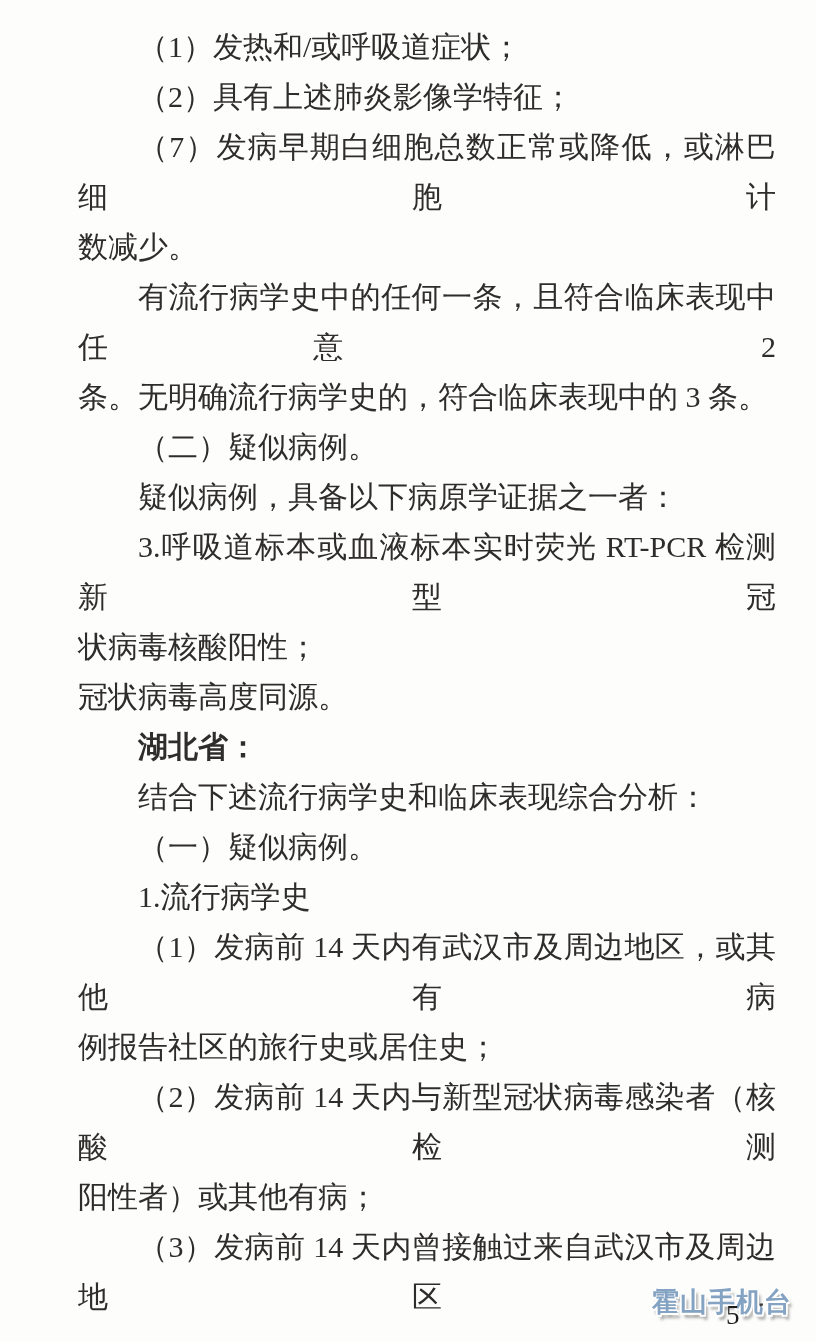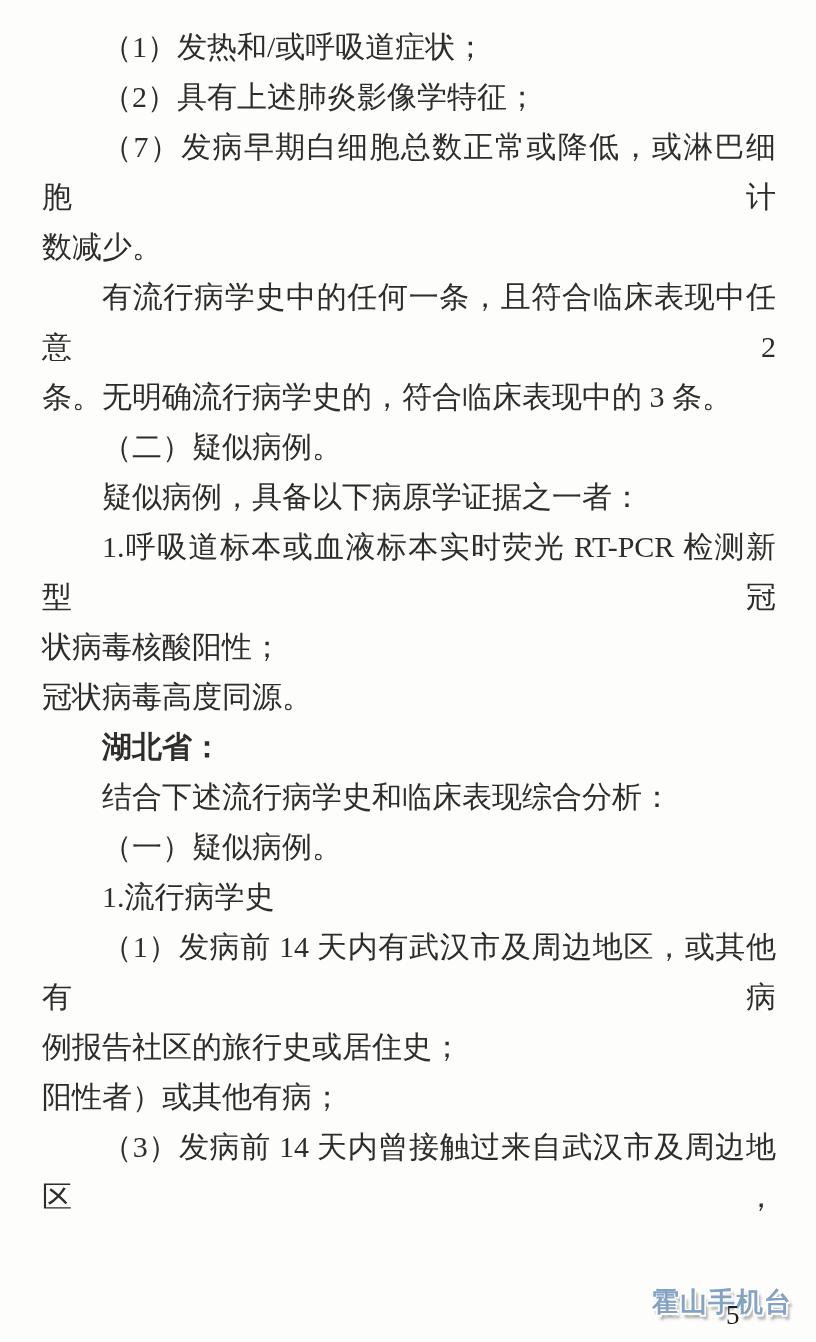--- a/index.html
+++ b/index.html
@@ -12,21 +12,21 @@
     color: #2e2d2b;
   }
   .page { position: absolute; inset: 0; }
   .text-block {
     position: absolute;
     left: 42px; top: 22px;
     width: 734px;
     font-size: 30px;
     line-height: 50px;
   }
-  .line { min-height: 50px; white-space: nowrap; }
+  .line { min-height: 50px; white-space: nowrap; margin-left: 36px; }
   .indent { text-indent: 60px; }
   .full {
     white-space: normal;
     text-align: justify;
     text-align-last: justify;
     text-justify: inter-character;
   }
   .bold { font-weight: bold; }
   .watermark {
     position: absolute;
@@ -58,29 +58,30 @@
 <div class="page">
   <div class="text-block">
     <div class="line indent">（1）发热和/或呼吸道症状；</div>
     <div class="line indent">（2）具有上述肺炎影像学特征；</div>
     <div class="line indent full">（7）发病早期白细胞总数正常或降低，或淋巴细胞计</div>
     <div class="line">数减少。</div>
     <div class="line indent full">有流行病学史中的任何一条，且符合临床表现中任意 2</div>
     <div class="line">条。无明确流行病学史的，符合临床表现中的 3 条。</div>
     <div class="line indent">（二）疑似病例。</div>
     <div class="line indent">疑似病例，具备以下病原学证据之一者：</div>
-    <div class="line indent full">1.呼吸道标本或血液标本实时荧光 RT-PCR 检测新型冠</div>
+    <div class="line indent full">3.呼吸道标本或血液标本实时荧光 RT-PCR 检测新型冠</div>
     <div class="line">状病毒核酸阳性；</div>
     <div class="line">冠状病毒高度同源。</div>
     <div class="line indent bold">湖北省：</div>
     <div class="line indent">结合下述流行病学史和临床表现综合分析：</div>
     <div class="line indent">（一）疑似病例。</div>
     <div class="line indent">1.流行病学史</div>
     <div class="line indent full">（1）发病前 14 天内有武汉市及周边地区，或其他有病</div>
     <div class="line">例报告社区的旅行史或居住史；</div>
+    <div class="line indent full">（2）发病前 14 天内与新型冠状病毒感染者（核酸检测</div>
     <div class="line">阳性者）或其他有病；</div>
     <div class="line indent full">（3）发病前 14 天内曾接触过来自武汉市及周边地区，</div>
 
   </div>
 
   <div class="watermark">霍山手机台</div>
   <div class="page-number">5</div>
 </div>
 
 </body></html>

